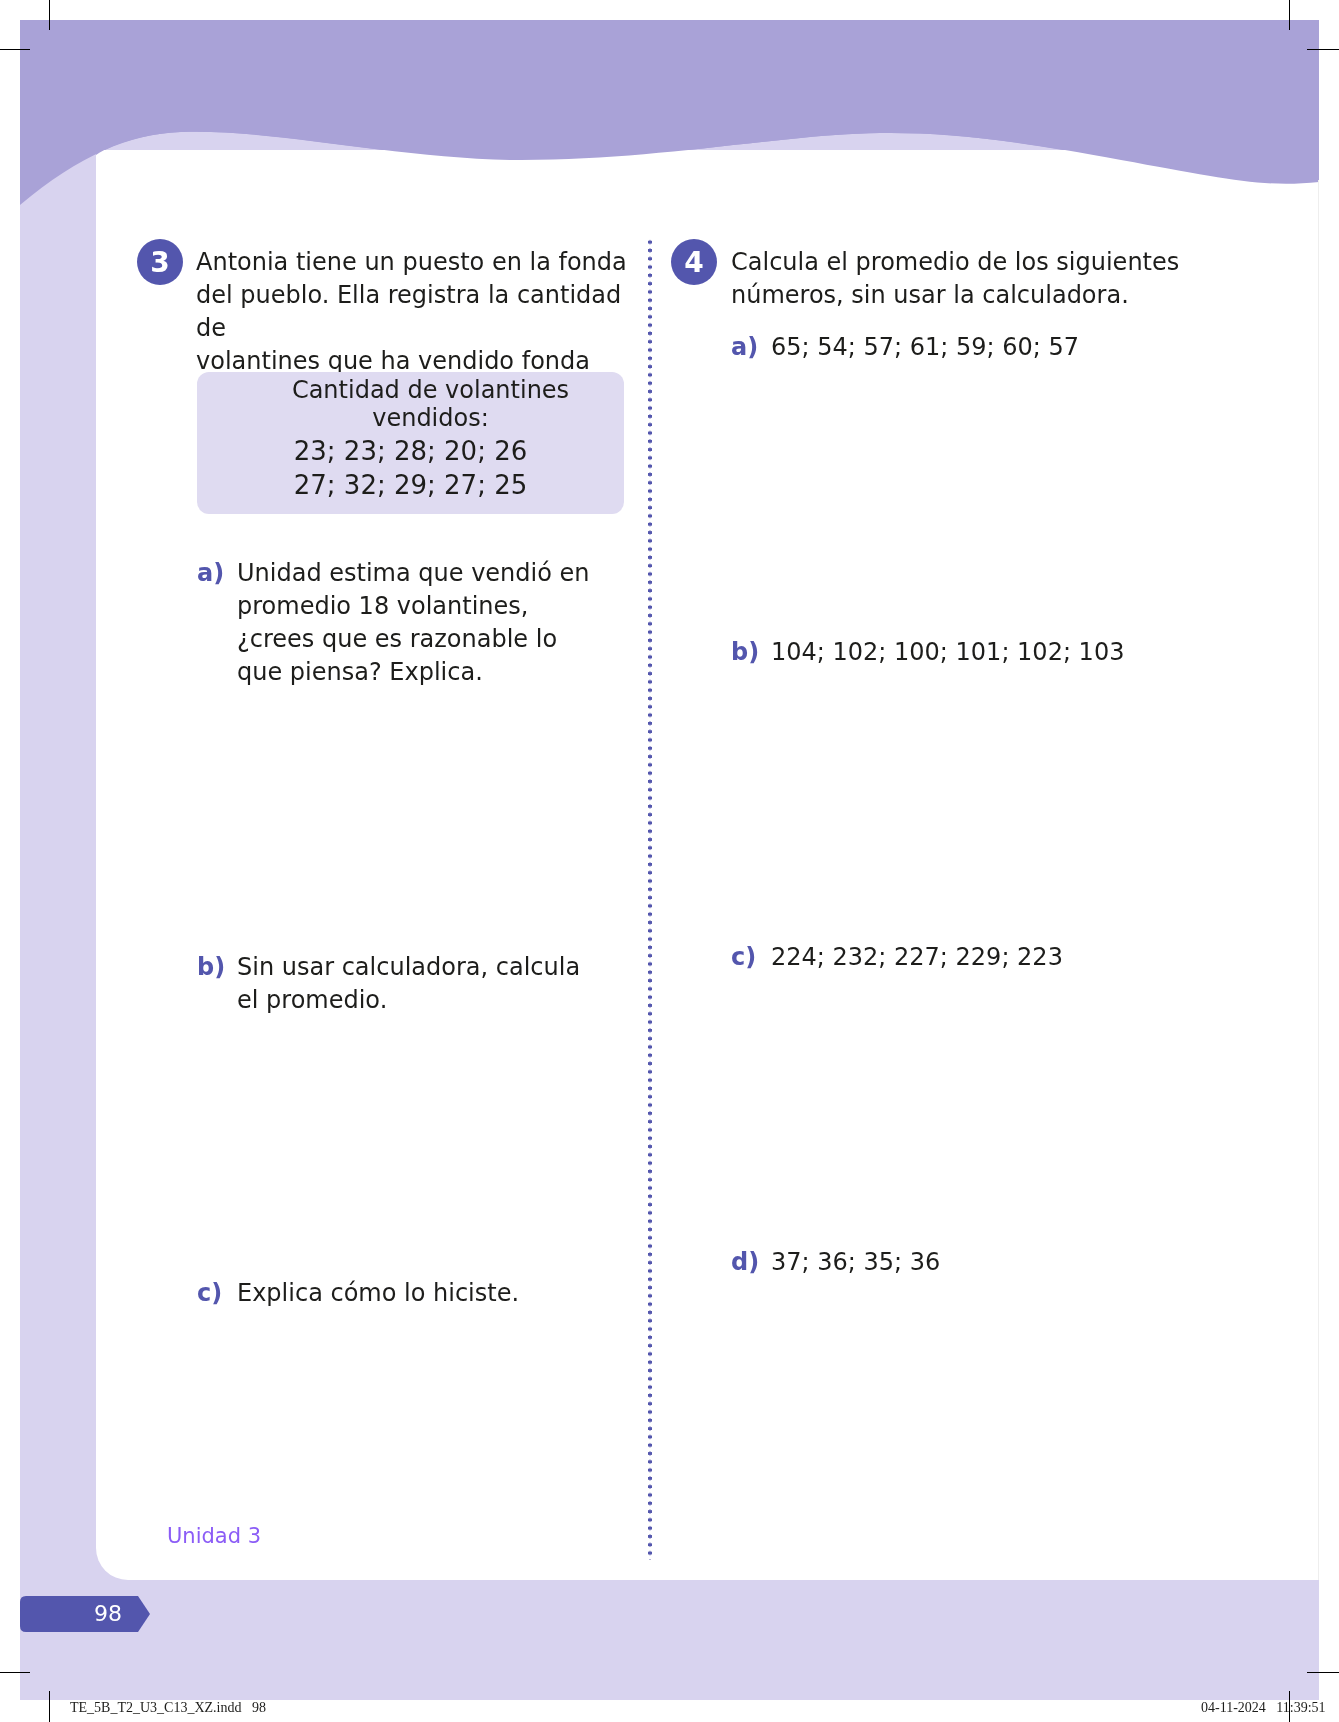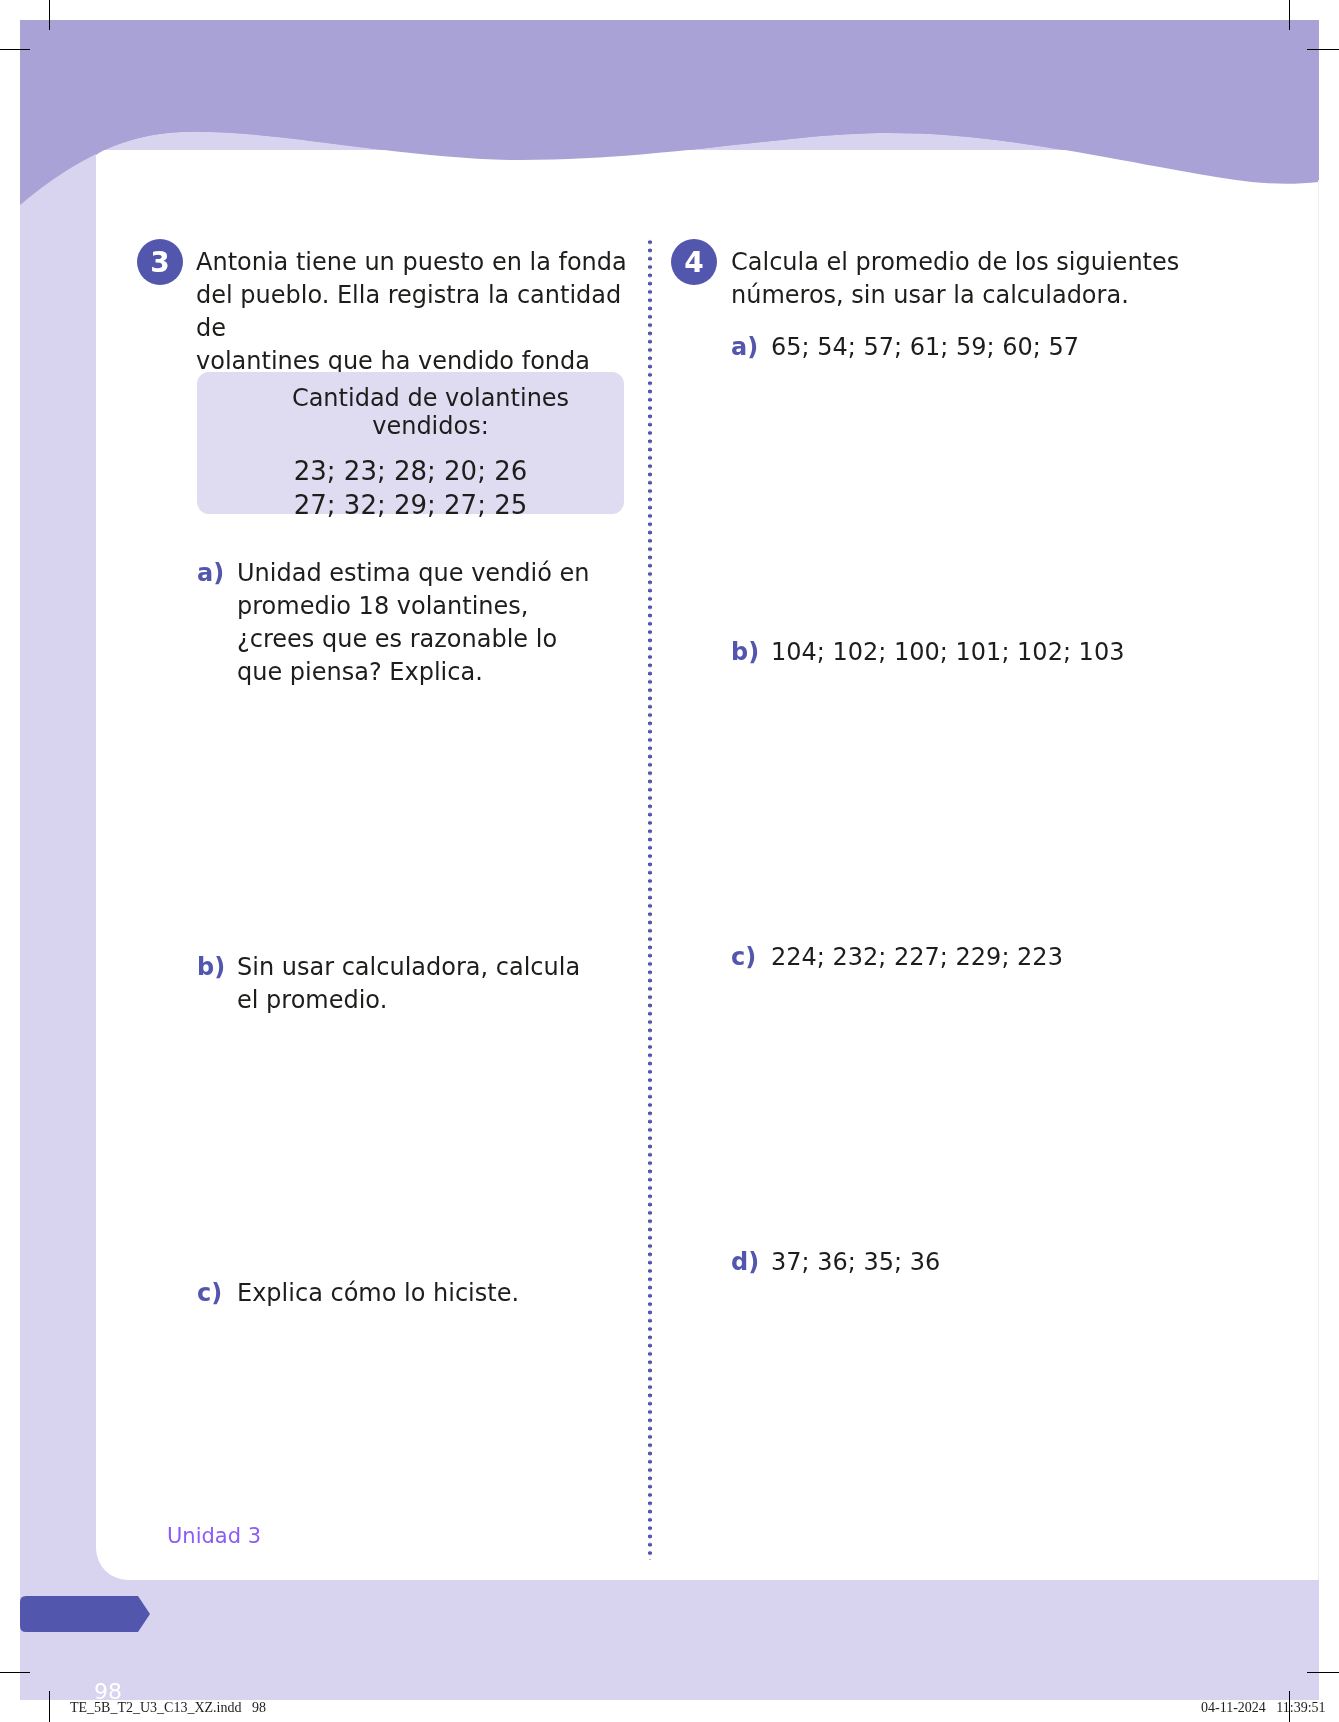--- a/index.html
+++ b/index.html
@@ -12,27 +12,27 @@
   .right-edge { position:absolute; left:1318px; top:180px; width:1px; height:1400px; background:#eeeeee; }
   .crop { position:absolute; background:#000; }
   .num-badge { position:absolute; width:46px; height:46px; border-radius:50%; background:#5356ad; color:#fff;
                font-weight:bold; font-size:28px; display:flex; align-items:center; justify-content:center; }
   .txt { position:absolute; font-size:24px; line-height:33px; color:#1d1d1b; }
   .lbl { color:#5356ad; font-weight:bold; margin-right:12px; }
   .subitem { position:absolute; font-size:24px; line-height:33px; display:flex; }
   .subitem .lbl { flex:0 0 auto; width:40px; margin-right:0; }
   .databox { position:absolute; left:197px; top:372px; width:427px; height:142px; background:#dfdbf1; border-radius:12px;
              text-align:center; }
-  .databox .title { font-size:24px; margin-top:12px;padding-left:40px; }
-  .databox .vals { font-size:26px; line-height:34px; margin-top:14px; }
+  .databox .title { font-size:24px; margin-top:4px;padding-left:40px; }
+  .databox .vals { font-size:26px; line-height:34px; margin-top:2px; }
   .divider { position:absolute; left:648px; top:238px; width:4px; height:1322px;
              background-image:radial-gradient(circle, #5356ad 1.8px, transparent 2px);
              background-size:4px 8.3px; background-repeat:repeat-y; }
   .page-tab { position:absolute; left:20px; top:1596px; width:130px; height:36px; }
-  .page-num { position:absolute; left:20px; top:1674px; width:102px; height:36px; color:#fff; font-size:22px;
+  .page-num { position:absolute; left:20px; top:1596px; width:102px; height:36px; color:#fff; font-size:22px;
               line-height:36px; text-align:right; }
   .unit-label { position:absolute; left:167px; top:1524px; font-size:21px; color:#8b5cf6; }
   .slug { position:absolute; font-family:"Liberation Serif", serif; font-size:14px; color:#1d1d1b; top:1700px; }
 </style>
 </head>
 <body>
 
 <div class="page-bg"></div>
 <svg class="top-wave" viewBox="0 0 1299 200" preserveAspectRatio="none">
   <path d="M0,0 H1299 V162 C1240,168 1200,158 1100,140 C950,112 880,108 780,118 C680,128 600,140 500,140 C380,140 250,108 160,112 C110,114 60,135 0,185 Z" fill="#a9a2d7"></path>

